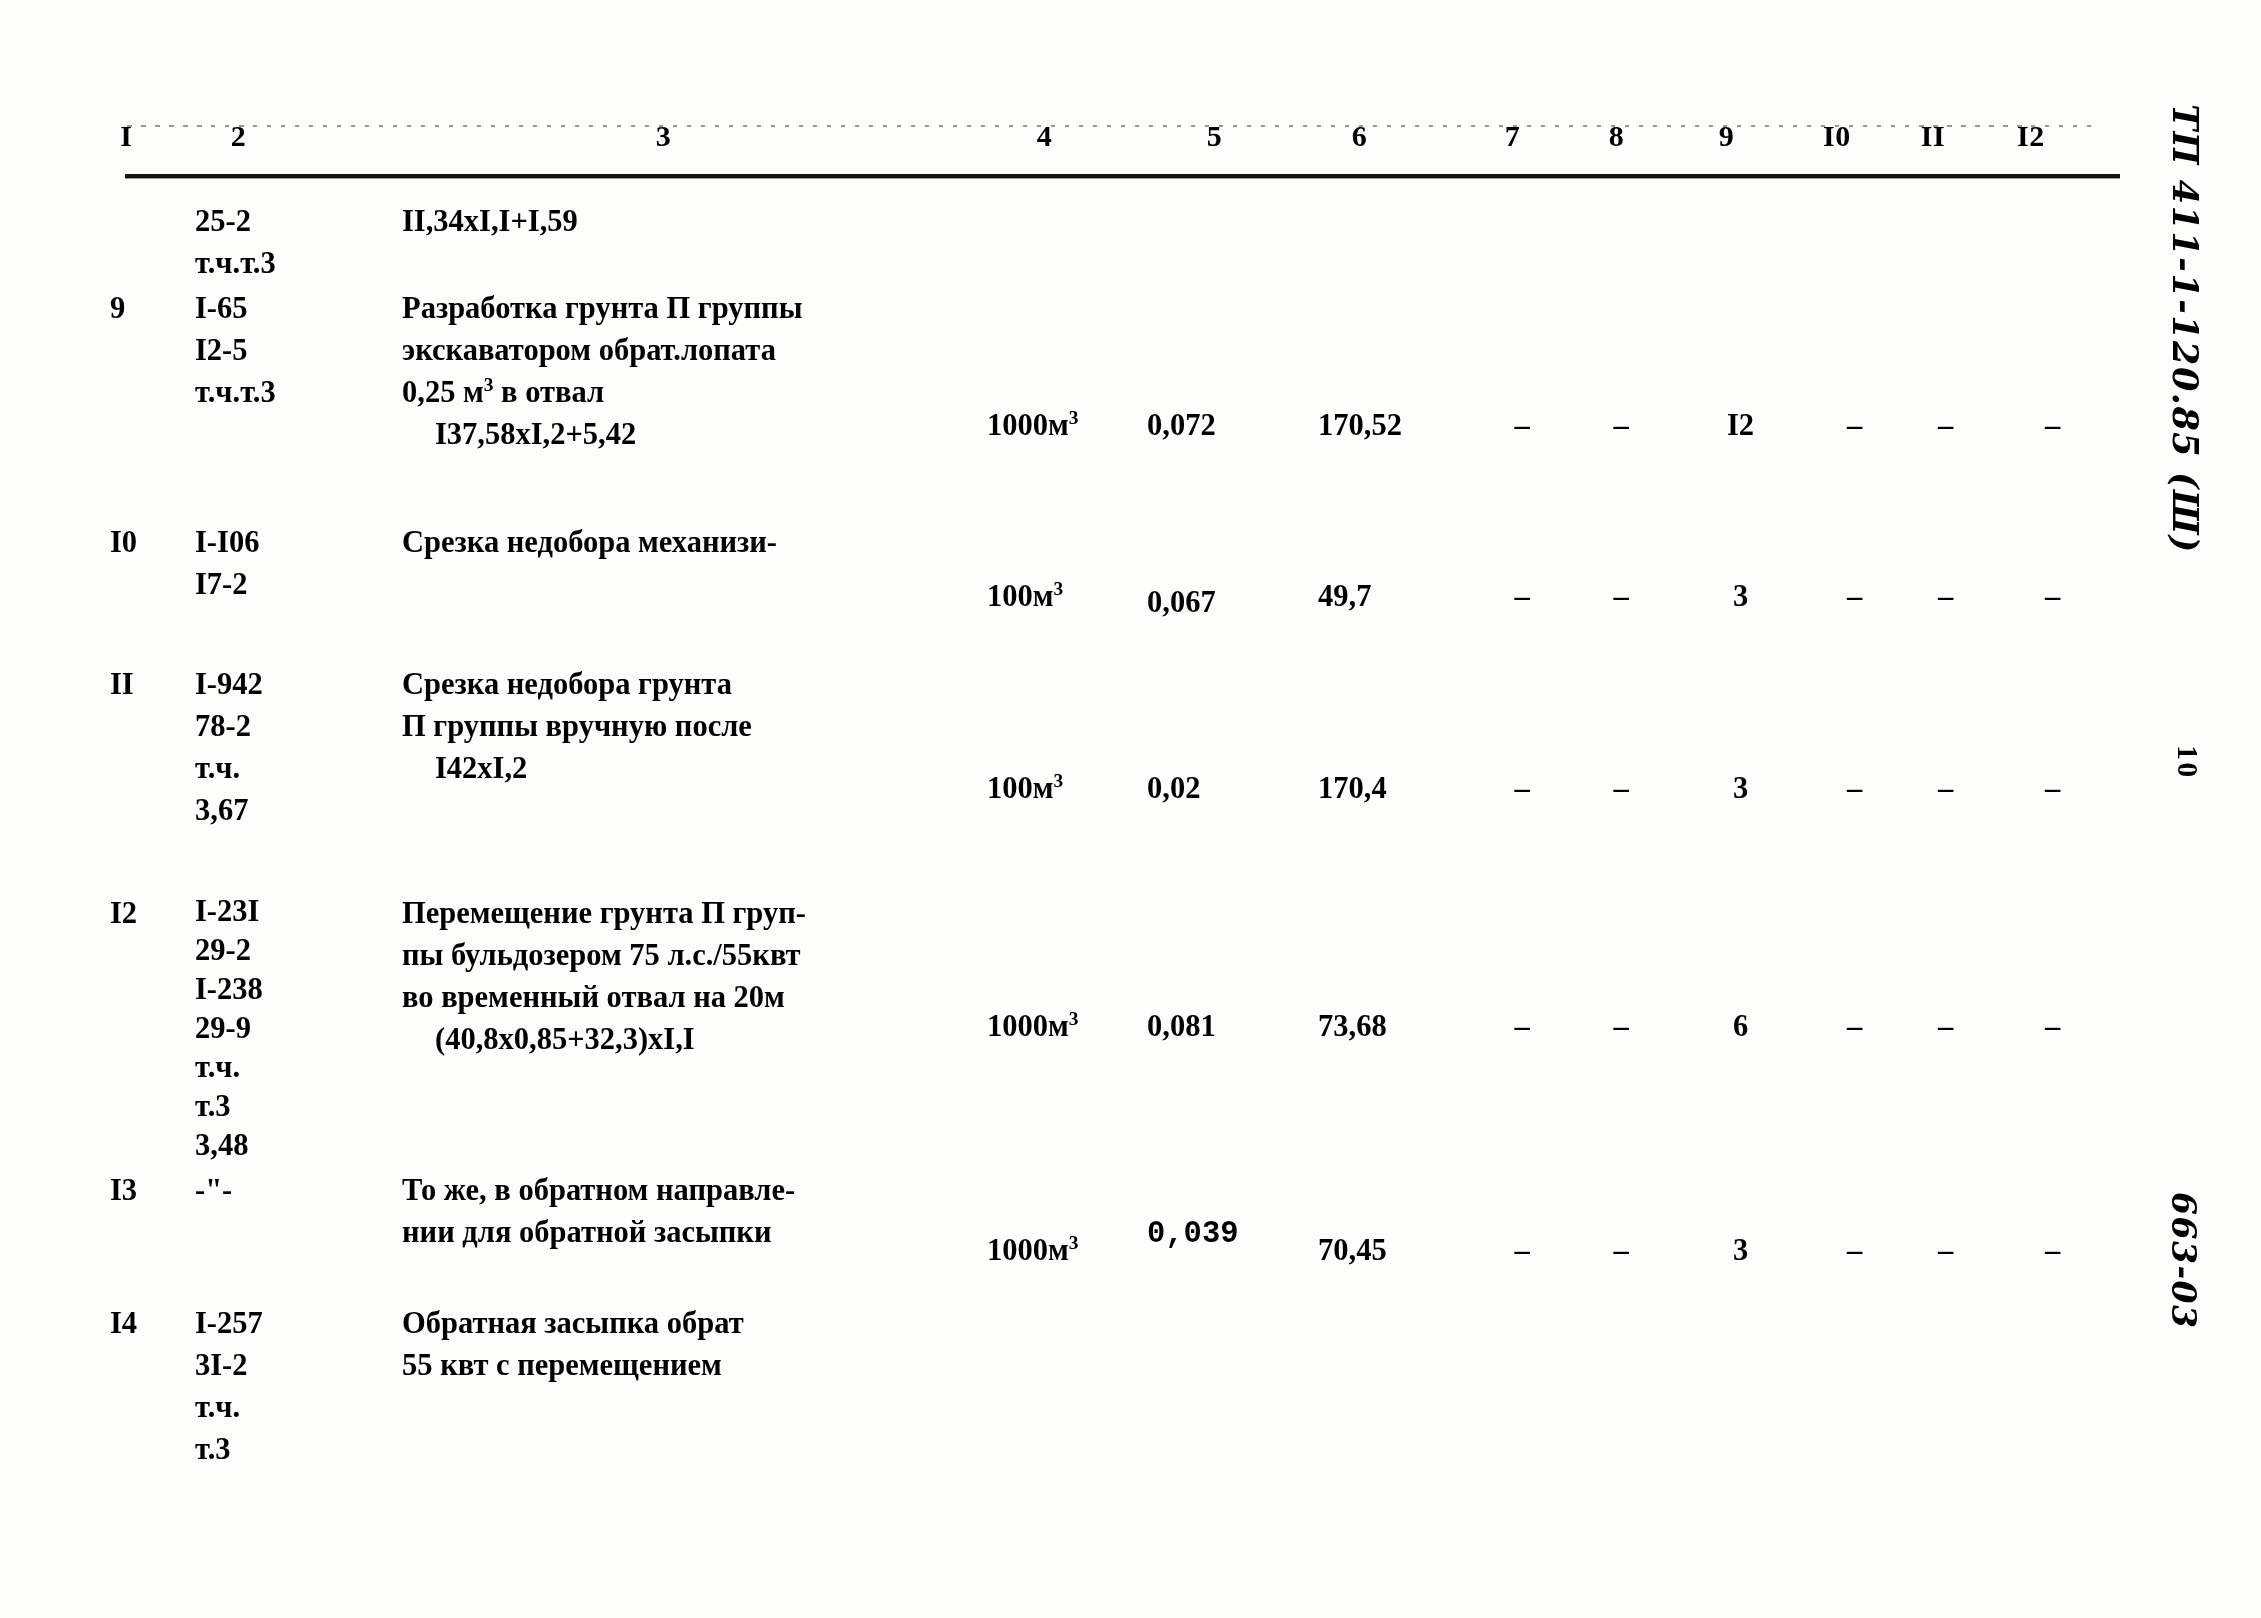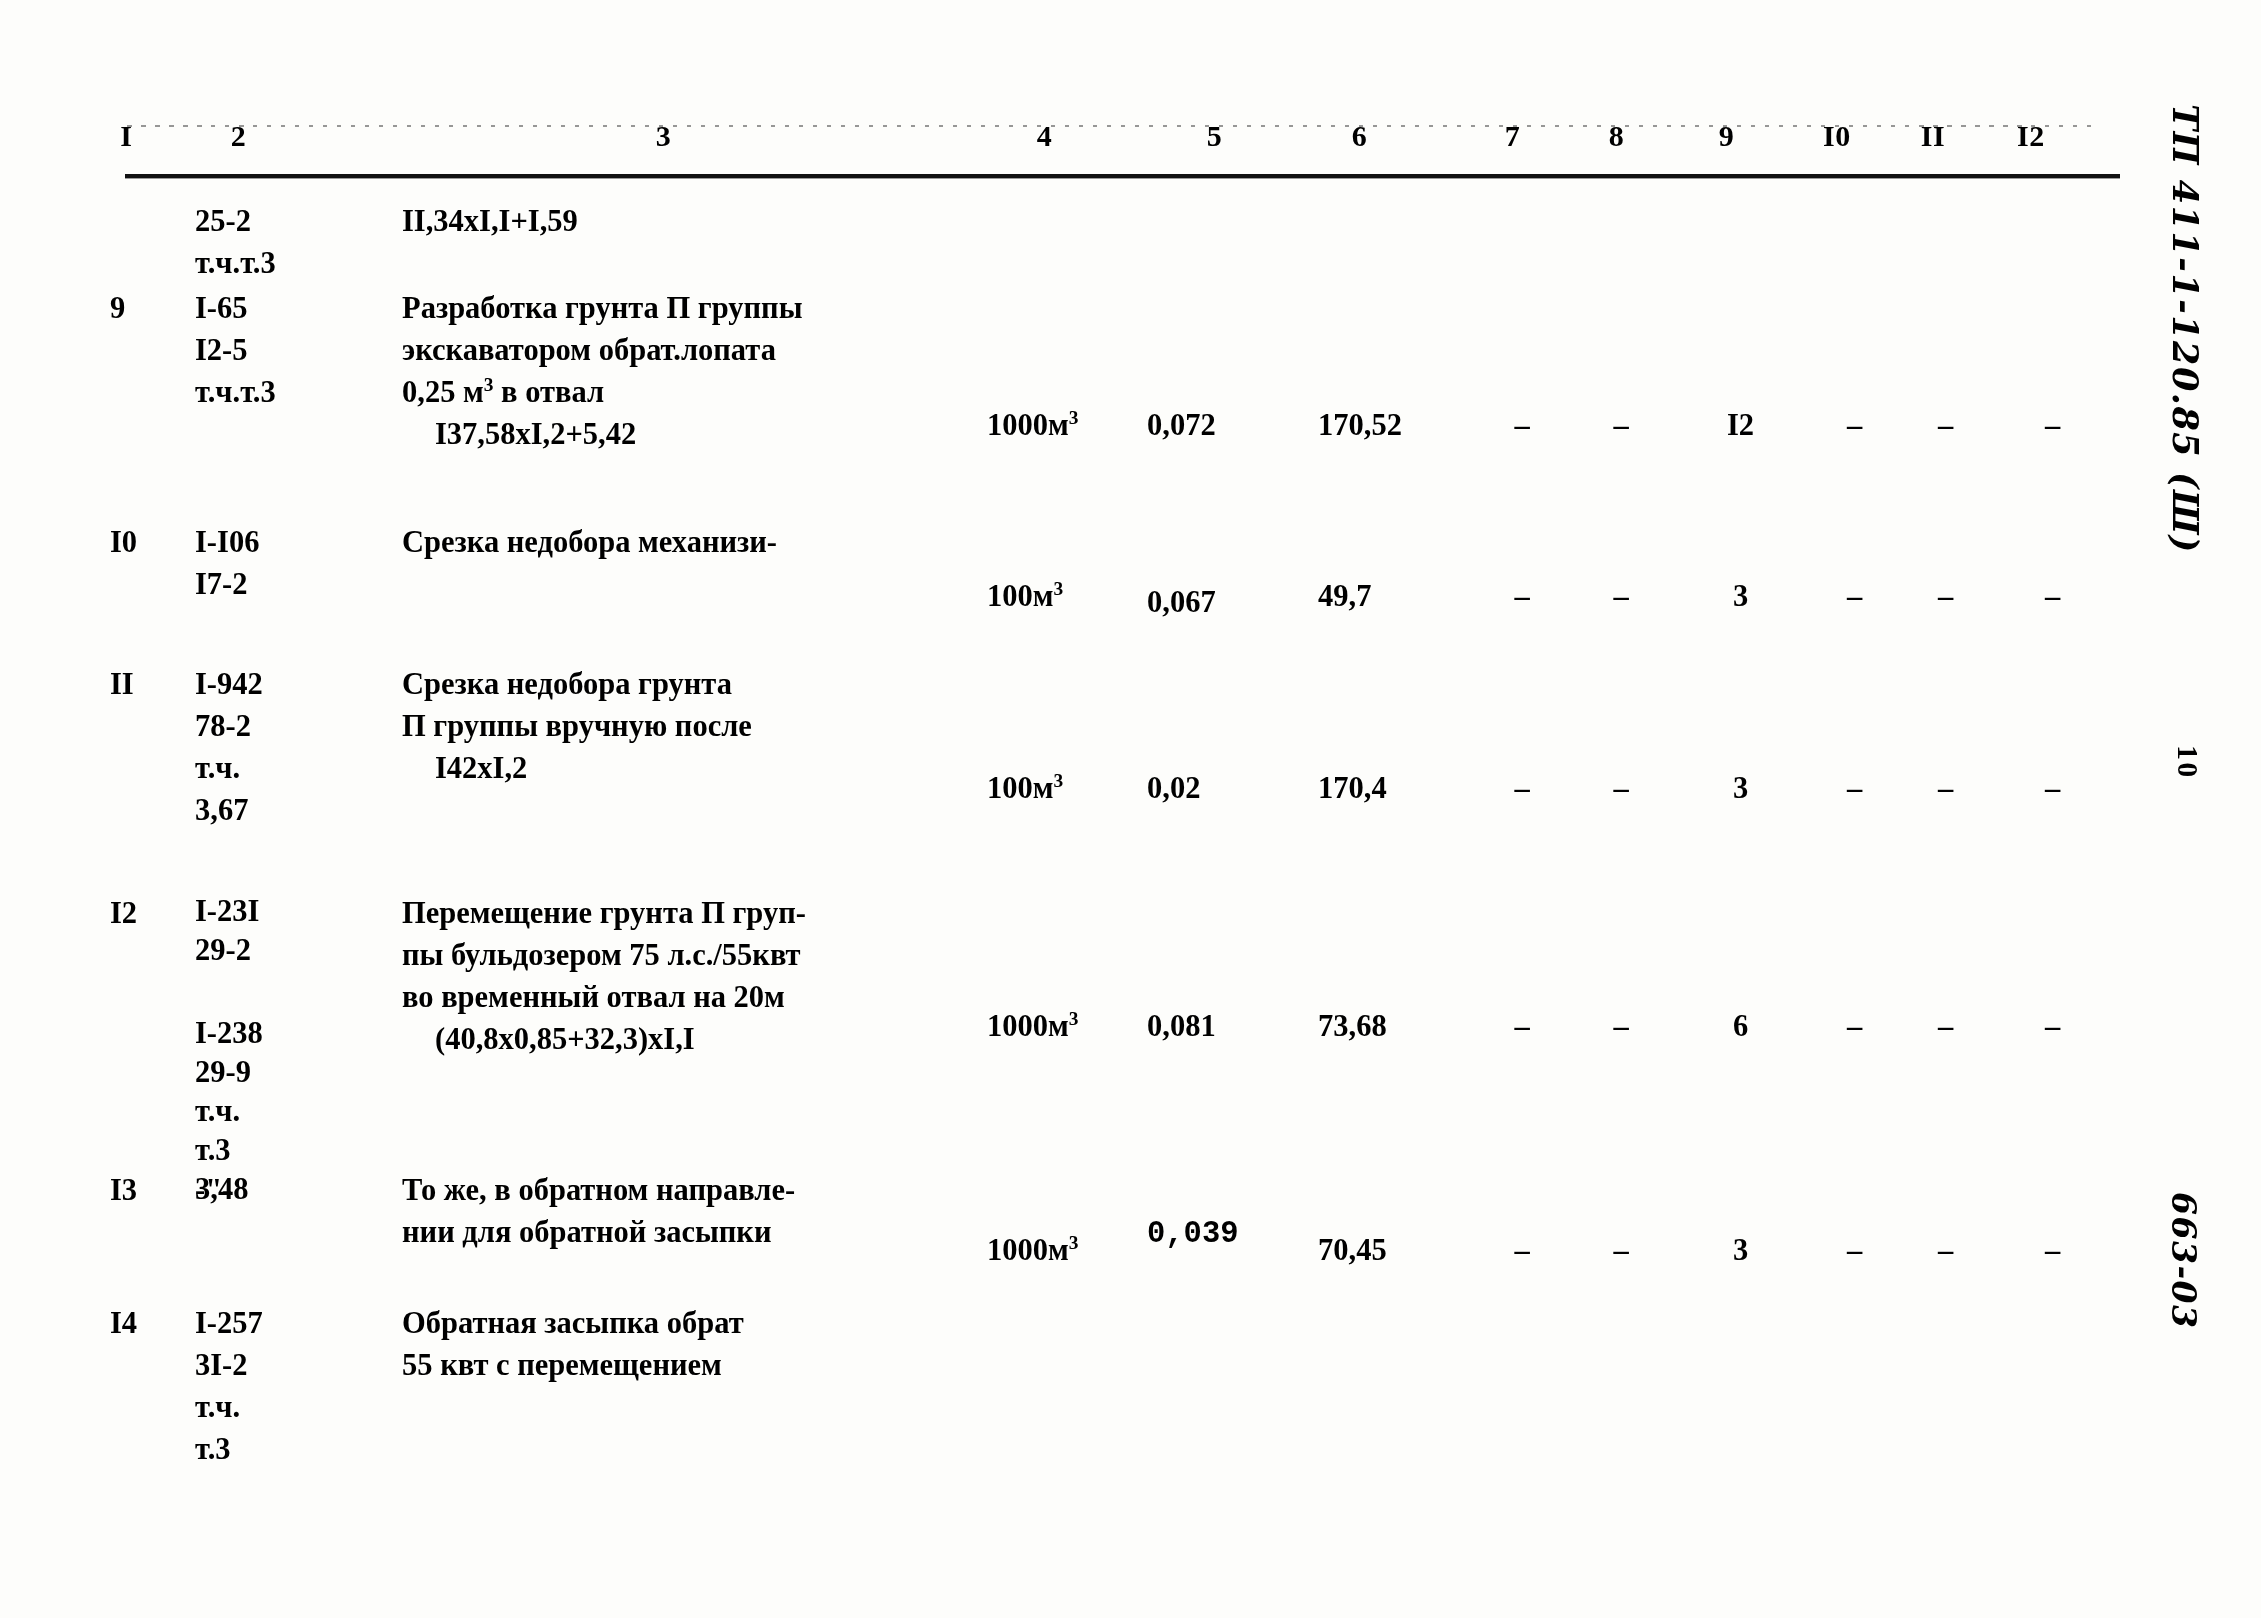--- a/index.html
+++ b/index.html
@@ -207,21 +207,21 @@
           <div class="c-v" style="top: 104px;">170,4</div>
           <div class="c7" style="top: 104px;">–</div>
           <div class="c8" style="top: 104px;">–</div>
           <div class="c9" style="top: 104px;">3</div>
           <div class="c10" style="top: 104px;">–</div>
           <div class="c11" style="top: 104px;">–</div>
           <div class="c12" style="top: 104px;">–</div>
         </div>
         <div class="row" style="top: 892px;">
           <div class="c-no">I2</div>
-          <div class="c-code"><div style="line-height: 39px;">I-23I</div><div style="line-height: 39px;">29-2</div><div style="line-height: 39px; margin-top: 44px;">I-238</div><div style="line-height: 39px;">29-9</div><div style="line-height: 39px;">т.ч.</div><div style="line-height: 39px;">т.3</div><div style="line-height: 39px;">3,48</div></div>
+          <div class="c-code"><div style="line-height: 39px;">I-23I</div><div style="line-height: 39px;">29-2</div><div style="line-height: 39px;">I-238</div><div style="line-height: 39px;">29-9</div><div style="line-height: 39px;">т.ч.</div><div style="line-height: 39px;">т.3</div><div style="line-height: 39px;">3,48</div></div>
           <div class="c-desc"><div>Перемещение грунта П груп-</div><div>пы бульдозером 75 л.с./55квт</div><div>во временный отвал на 20м</div><div style="padding-left: 33px;">(40,8x0,85+32,3)xI,I</div></div>
           <div class="c-unit" style="top: 113px;"><span>1000м</span><span class="sub3">3</span></div>
           <div class="c-q" style="top: 113px;">0,081</div>
           <div class="c-v" style="top: 113px;">73,68</div>
           <div class="c7" style="top: 113px;">–</div>
           <div class="c8" style="top: 113px;">–</div>
           <div class="c9" style="top: 113px;">6</div>
           <div class="c10" style="top: 113px;">–</div>
           <div class="c11" style="top: 113px;">–</div>
           <div class="c12" style="top: 113px;">–</div>

